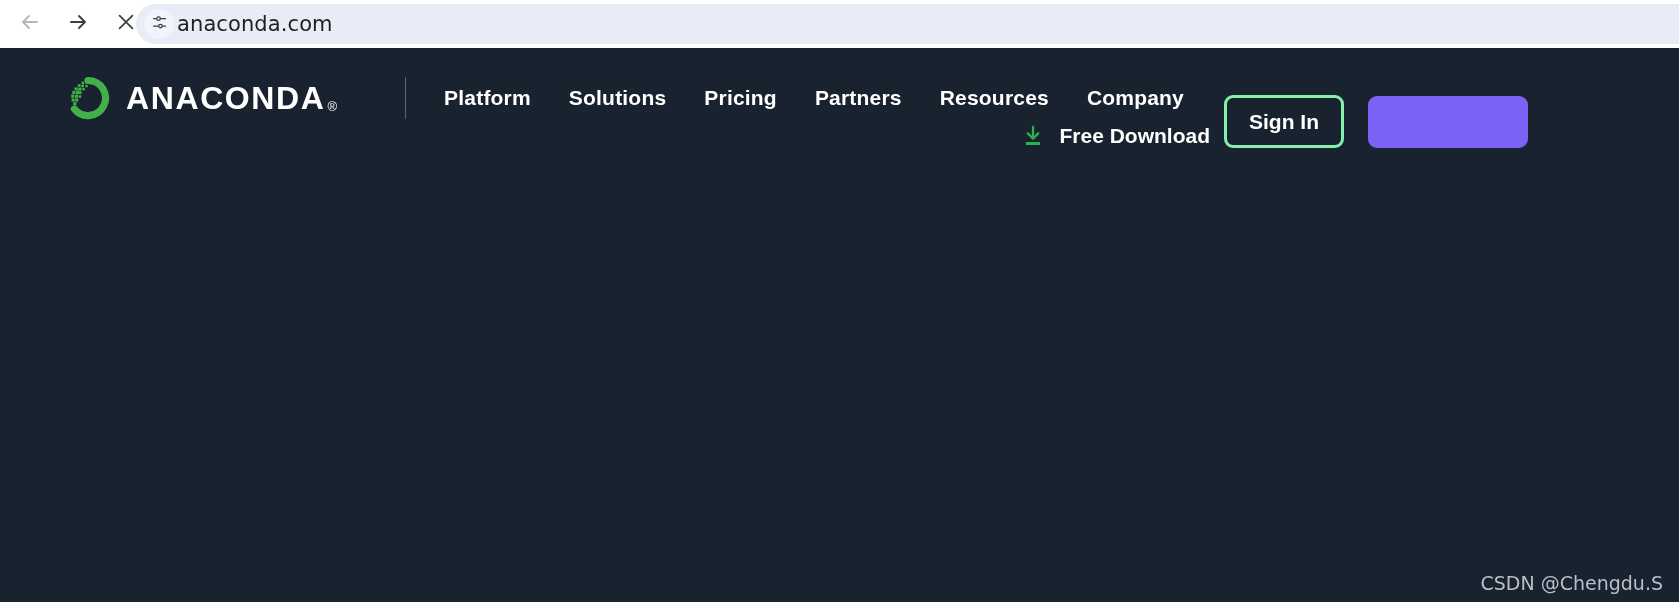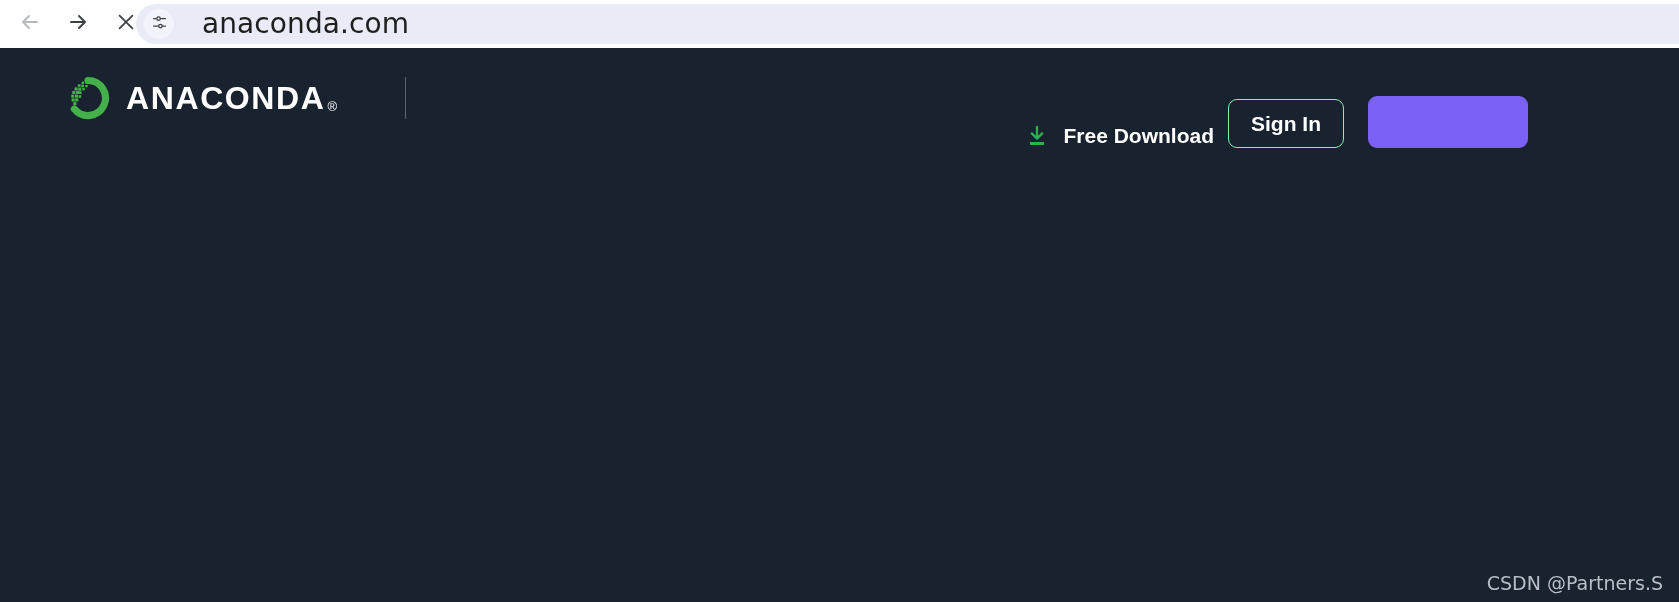--- a/index.html
+++ b/index.html
@@ -62,22 +62,22 @@
     border-radius: 50%;
     background: #f2f4fb;
     display: flex;
     align-items: center;
     justify-content: center;
     flex: 0 0 auto;
     cursor: pointer;
   }
 
   .omnibox-url {
-    margin-left: 28px;
-    font-size: 28px;
+    margin-left: 3px;
+    font-size: 21px;
     color: #1f1f1f;
     font-family: "DejaVu Sans", sans-serif;
     letter-spacing: 0.1px;
     line-height: 1;
   }
 
   
   .page {
     position: absolute;
     top: 48px; left: 0;
@@ -174,21 +174,21 @@
 
   .download-label {
     color: #ffffff;
     font-size: 21px;
     font-weight: 700;
     margin-left: 14px;
     white-space: nowrap;
   }
 
   .signin-btn {
-    border: 1px solid #86efac;
+    border: 3px solid #86efac;
     border-radius: 9px;
     background: transparent;
     color: #ffffff;
     font-family: "Liberation Sans", sans-serif;
     font-size: 21px;
     font-weight: 700;
     padding: 13px 22px;
     cursor: pointer;
     white-space: nowrap;
     line-height: 1;
@@ -306,20 +306,28 @@
         </svg>
       </span>
       <span class="brand-word">
         <span class="brand-word-text">ANACONDA</span>
         <span class="brand-reg">®</span>
       </span>
     </div>
 
     <div class="header-divider"></div>
 
+    <nav class="main-nav">
+      <a class="nav-link">Platform</a>
+      <a class="nav-link">Solutions</a>
+      <a class="nav-link">Pricing</a>
+      <a class="nav-link">Partners</a>
+      <a class="nav-link">Resources</a>
+      <a class="nav-link">Company</a>
+    </nav>
 
     <div class="header-right">
 
       <div class="download-link">
         <span class="download-icon">
           <svg width="24" height="24" viewBox="0 0 24 24" fill="none">
             <path d="M12 3v10" stroke="#2bb24c" stroke-width="2.3" stroke-linecap="round"></path>
             <path d="M6.8 9.4L12 14.6l5.2-5.2" stroke="#2bb24c" stroke-width="2.3" stroke-linecap="round" stroke-linejoin="round"></path>
             <path d="M5 19.5h14" stroke="#2bb24c" stroke-width="3" stroke-linecap="butt"></path>
           </svg>
@@ -328,15 +336,15 @@
       </div>
 
       <button class="signin-btn">Sign In</button>
 
       <button class="cta-btn"></button>
 
     </div>
 
   </div>
 
-  <div class="watermark">CSDN @Partners.S</div>
+  <div class="watermark">CSDN @Chengdu.S</div>
 
 </div>
 
 </body></html>

